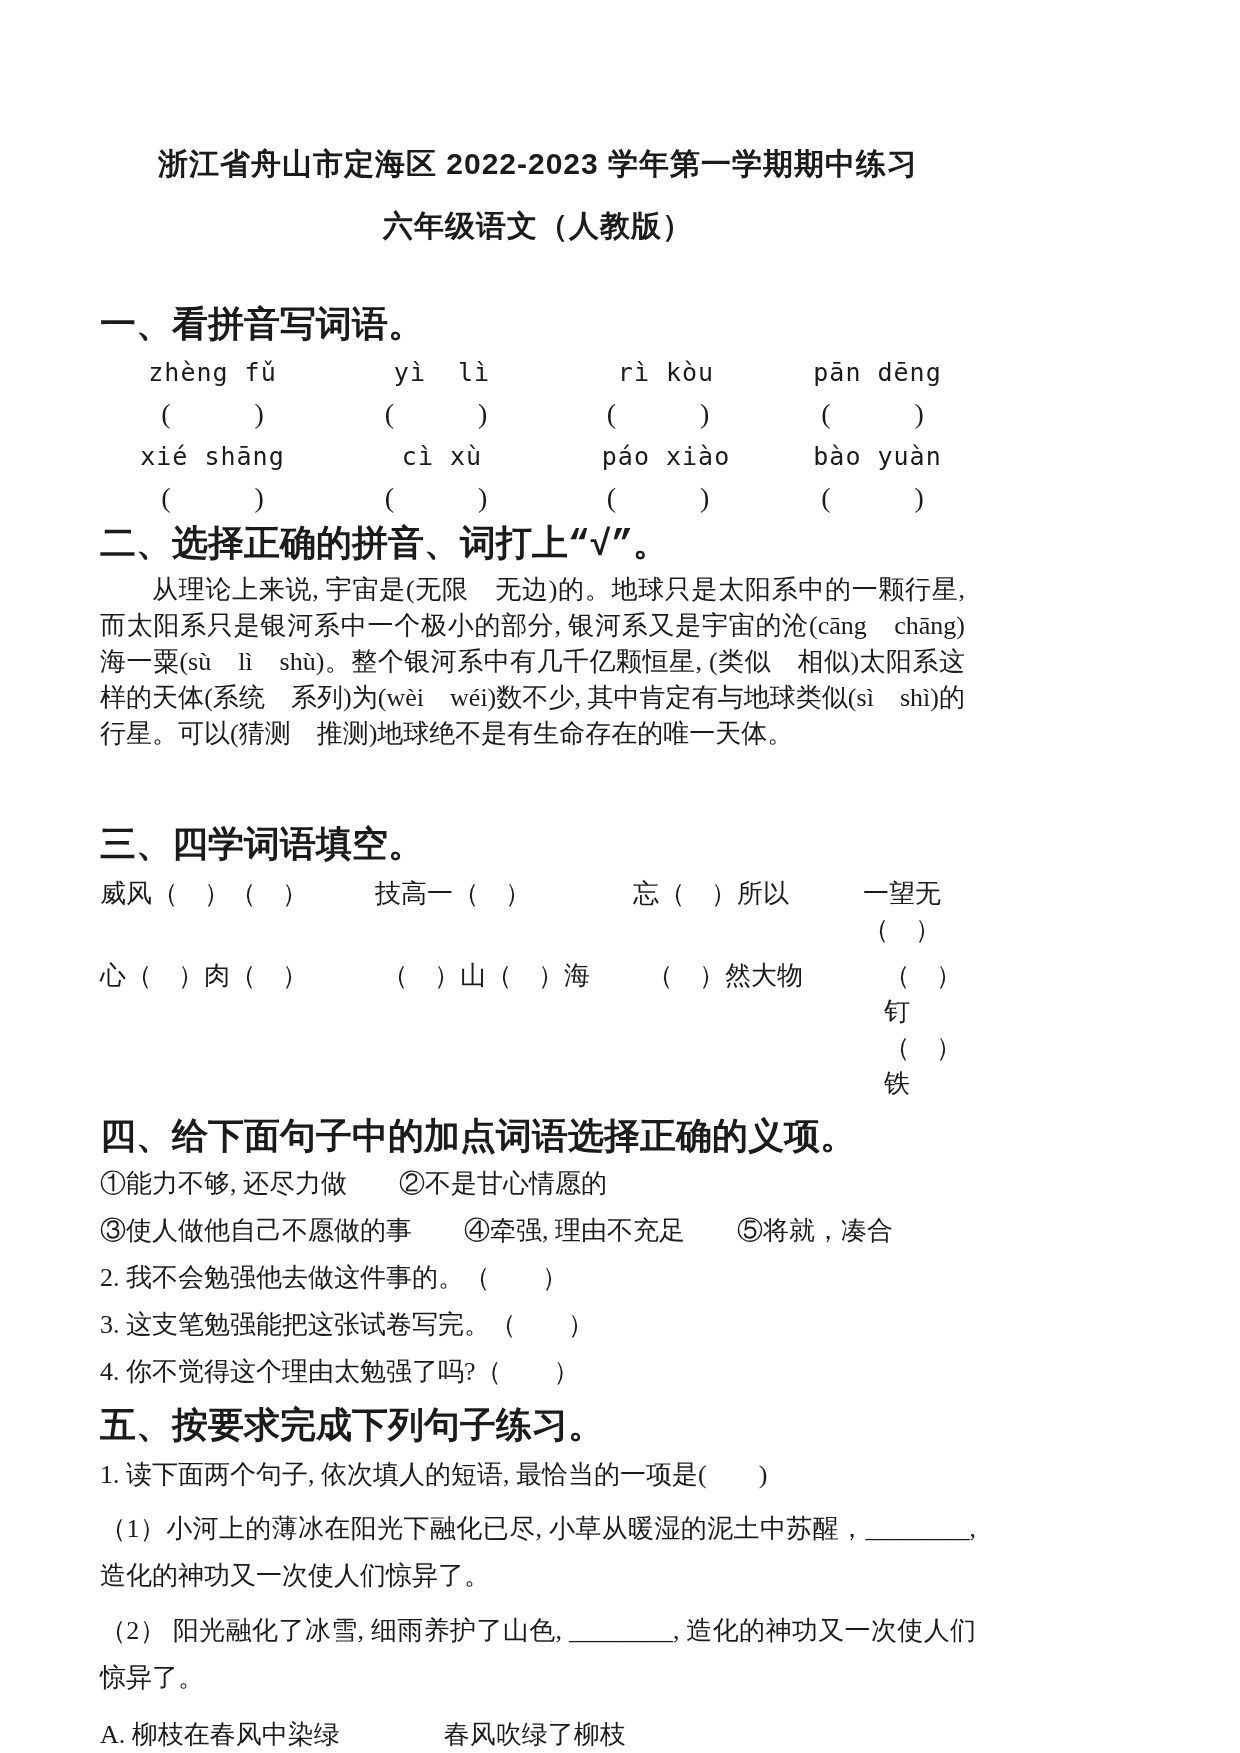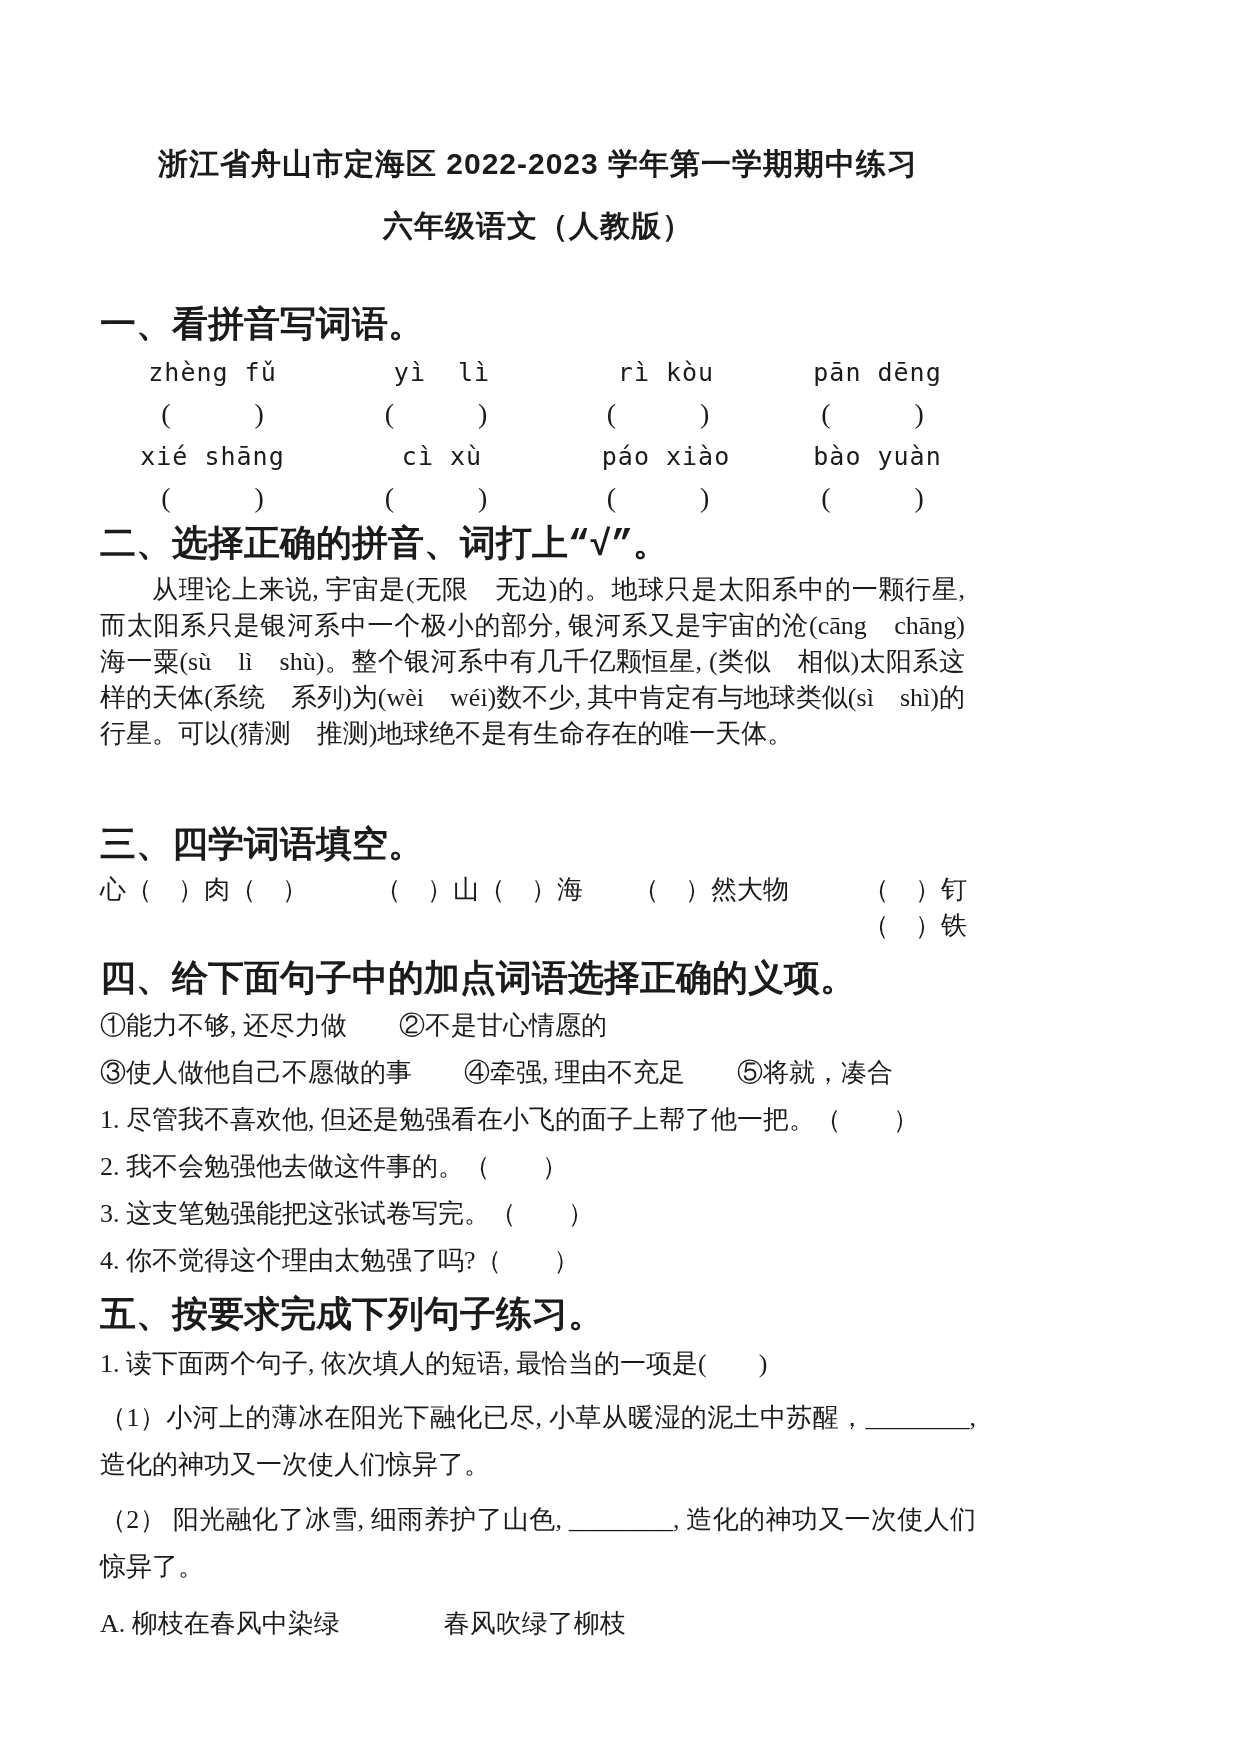--- a/index.html
+++ b/index.html
@@ -64,21 +64,21 @@
     text-align: justify;
     text-indent: 2em;
   }
 
   .grid4b {
     display: grid;
     grid-template-columns: 275px 258px 230px 1fr;
     line-height: 36px;
   }
   .s3-row1 { margin-top: 14px; }
-  .s3-row2 { margin-top: 10px; }
+  .s3-row2 { margin-top: 10px; gap: 7px; }
 
   .line {
     line-height: 36px;
     margin-top: 11px;
     white-space: pre;
   }
   .line.first { margin-top: 12px; }
   .line.s5-item { margin-top: 14px; }
   .wrap {
     margin: 12px 0 0 0;
@@ -122,31 +122,36 @@
     <span class="cell">(　　　)</span>
     <span class="cell">(　　　)</span>
     <span class="cell">(　　　)</span>
     <span class="cell">(　　　)</span>
   </div>
 
   <div class="heading h-s2">二、选择正确的拼音、词打上“√”。</div>
   <p class="para">从理论上来说, 宇宙是(无限　无边)的。地球只是太阳系中的一颗行星, 而太阳系只是银河系中一个极小的部分, 银河系又是宇宙的沧(cāng　chāng)海一粟(sù　lì　shù)。整个银河系中有几千亿颗恒星, (类似　相似)太阳系这样的天体(系统　系列)为(wèi　wéi)数不少, 其中肯定有与地球类似(sì　shì)的行星。可以(猜测　推测)地球绝不是有生命存在的唯一天体。</p>
 
   <div class="heading h-s3">三、四学词语填空。</div>
+  <div class="grid4b s3-row1">
+    <span class="cell">威风（　）（　）</span>
+    <span class="cell">技高一（　）</span>
+    <span class="cell">忘（　）所以</span>
+    <span class="cell">一望无（　）</span>
+  </div>
   <div class="grid4b s3-row2">
     <span class="cell">心（　）肉（　）</span>
     <span class="cell">（　）山（　）海</span>
     <span class="cell">（　）然大物</span>
     <span class="cell">（　）钉（　）铁</span>
   </div>
 
   <div class="heading h-s4">四、给下面句子中的加点词语选择正确的义项。</div>
   <div class="line first">①能力不够, 还尽力做　　②不是甘心情愿的</div>
   <div class="line">③使人做他自己不愿做的事　　④牵强, 理由不充足　　⑤将就，凑合</div>
-  <div class="line">1. 尽管我不喜欢他, 但还是勉强看在小飞的面子上帮了他一把。（　　）</div>
   <div class="line">2. 我不会勉强他去做这件事的。（　　）</div>
   <div class="line">3. 这支笔勉强能把这张试卷写完。（　　）</div>
   <div class="line">4. 你不觉得这个理由太勉强了吗?（　　）</div>
 
   <div class="heading h-s5">五、按要求完成下列句子练习。</div>
   <div class="line s5-item">1. 读下面两个句子, 依次填人的短语, 最恰当的一项是(　　)</div>
   <p class="wrap">（1）小河上的薄冰在阳光下融化已尽, 小草从暖湿的泥土中苏醒，________, 造化的神功又一次使人们惊异了。</p>
   <p class="wrap second">（2） 阳光融化了冰雪, 细雨养护了山色, ________, 造化的神功又一次使人们惊异了。</p>
   <div class="option-line">A. 柳枝在春风中染绿　　　　春风吹绿了柳枝</div>
 

